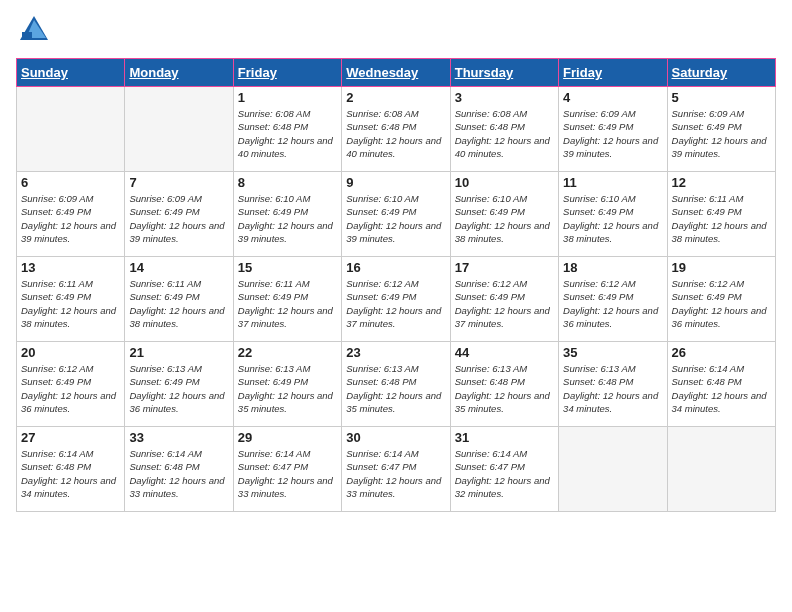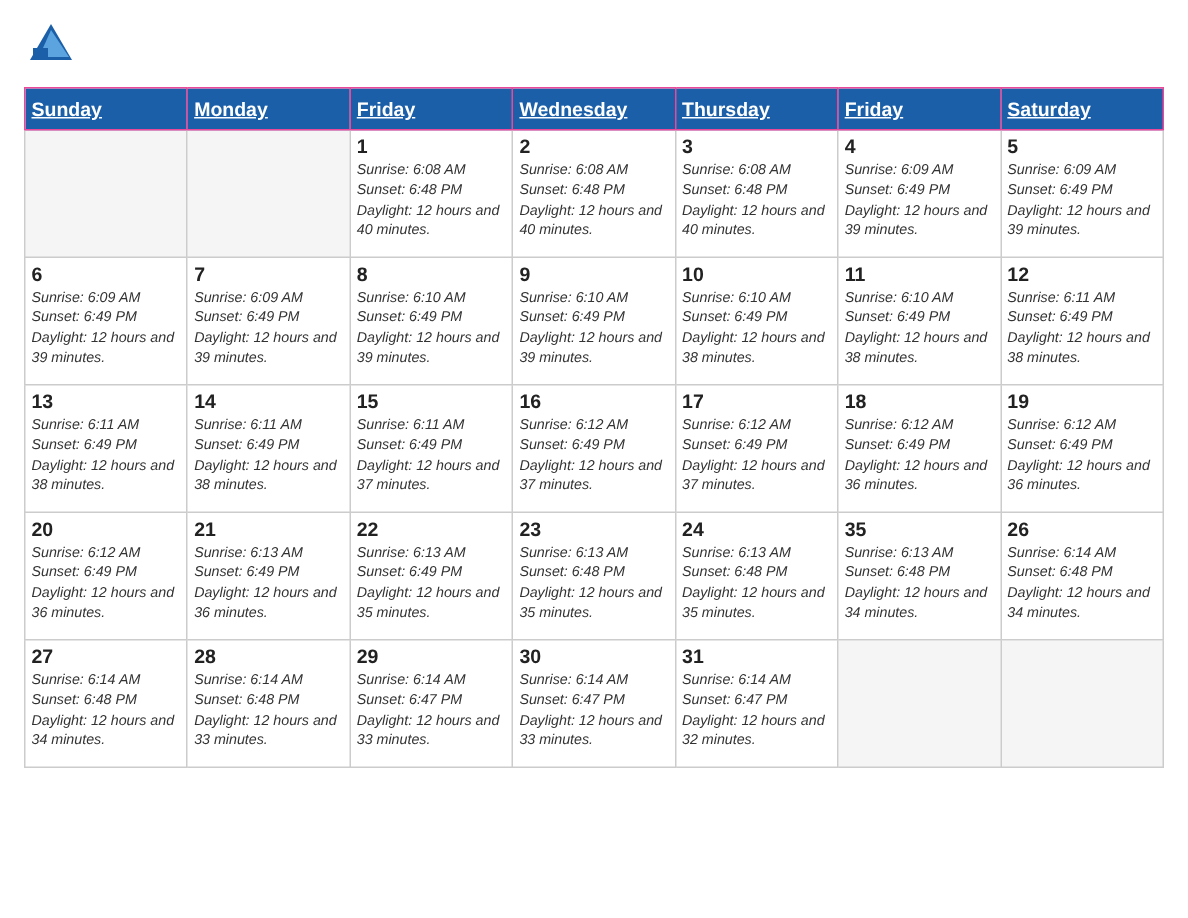--- a/index.html
+++ b/index.html
@@ -261,21 +261,21 @@
 Sunset: 6:49 PM
 Daylight: 12 hours and 35 minutes.</div>
           </td>
           <td>
             <span class="day-num">23</span>
             <div class="day-detail" style="white-space: pre-line;">Sunrise: 6:13 AM
 Sunset: 6:48 PM
 Daylight: 12 hours and 35 minutes.</div>
           </td>
           <td>
-            <span class="day-num">24</span>
+            <span class="day-num">44</span>
             <div class="day-detail" style="white-space: pre-line;">Sunrise: 6:13 AM
 Sunset: 6:48 PM
 Daylight: 12 hours and 35 minutes.</div>
           </td>
           <td>
             <span class="day-num">35</span>
             <div class="day-detail" style="white-space: pre-line;">Sunrise: 6:13 AM
 Sunset: 6:48 PM
 Daylight: 12 hours and 34 minutes.</div>
           </td>
@@ -287,21 +287,21 @@
           </td>
         </tr>
         <tr class="week-row">
           <td>
             <span class="day-num">27</span>
             <div class="day-detail" style="white-space: pre-line;">Sunrise: 6:14 AM
 Sunset: 6:48 PM
 Daylight: 12 hours and 34 minutes.</div>
           </td>
           <td>
-            <span class="day-num">28</span>
+            <span class="day-num">33</span>
             <div class="day-detail" style="white-space: pre-line;">Sunrise: 6:14 AM
 Sunset: 6:48 PM
 Daylight: 12 hours and 33 minutes.</div>
           </td>
           <td>
             <span class="day-num">29</span>
             <div class="day-detail" style="white-space: pre-line;">Sunrise: 6:14 AM
 Sunset: 6:47 PM
 Daylight: 12 hours and 33 minutes.</div>
           </td>

